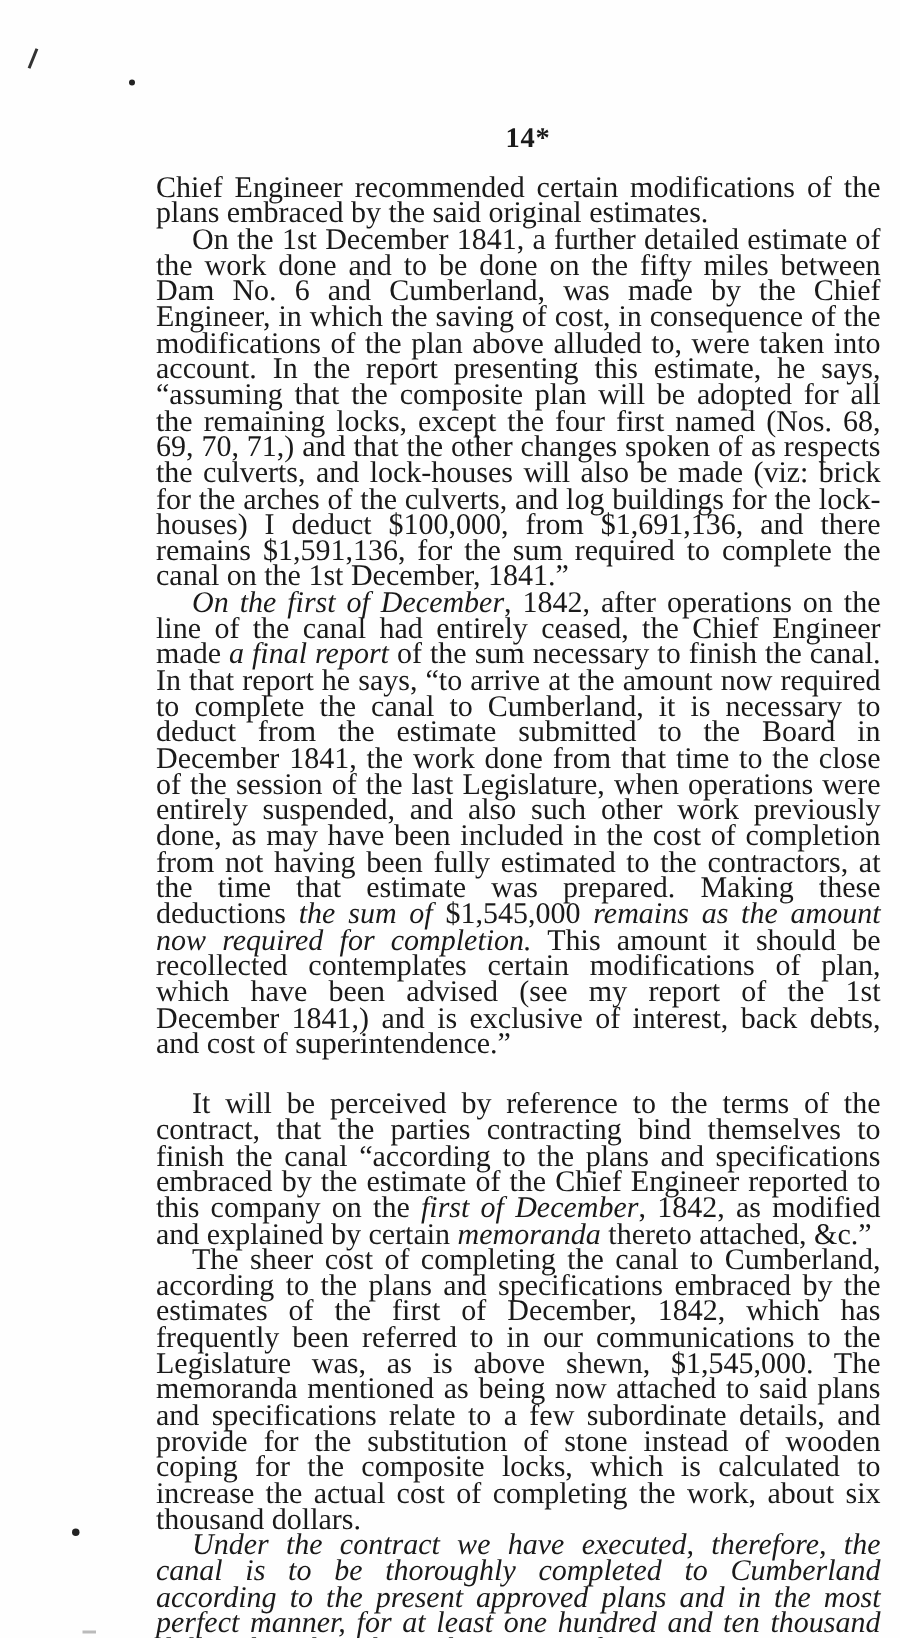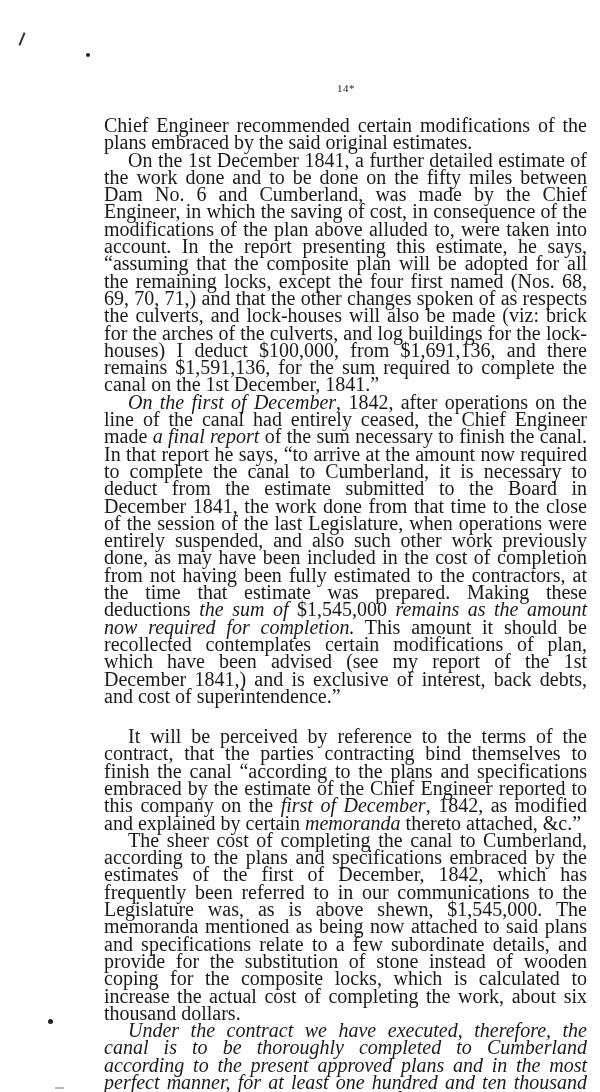--- a/index.html
+++ b/index.html
@@ -12,21 +12,21 @@
     .mark-slash {
       position: absolute; left: 21px; top: 32px; width: 2px; height: 14px;
       background: #333; transform: rotate(22deg);
     }
     .mark-dot { position: absolute; width: 4px; height: 4px; border-radius: 50%; background: #222; }
     .mark-dot.top { left: 86px; top: 53px; }
     .mark-dot.bottom { left: 48px; top: 1019px; width: 5px; height: 5px; }
     .mark-dash { position: absolute; left: 55px; top: 1087px; width: 9px; height: 2px; background: #bbb; }
     .page-number {
       position: absolute; left: 337px; top: 82px;
-      font-size: 11px; font-weight: normal; letter-spacing: 0.5px;
+      font-size: 19px; font-weight: bold; letter-spacing: 0.5px;
     }
     .body-text {
       position: absolute; left: 104px; top: 117px; width: 483px;
       font-size: 20px; line-height: 17.3px; text-align: justify;
     }
     .body-text p { margin: 0; text-indent: 24px; }
     .body-text p.cont { text-indent: 0; }
     .body-text p.gap { margin-top: 23px; }
     .body-text i { font-style: italic; }
   </style>

